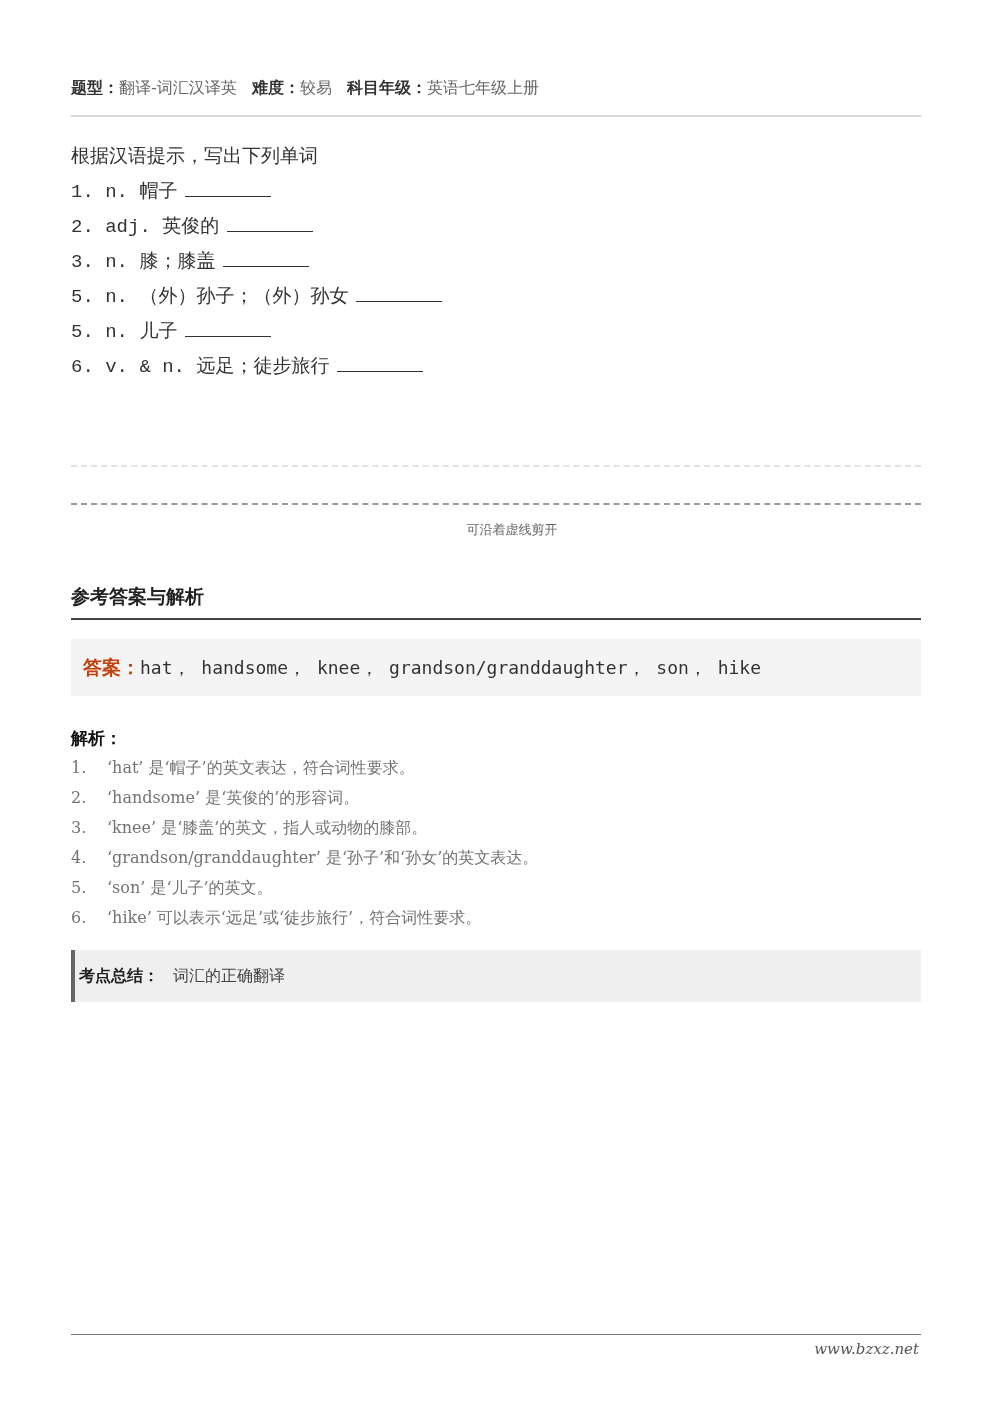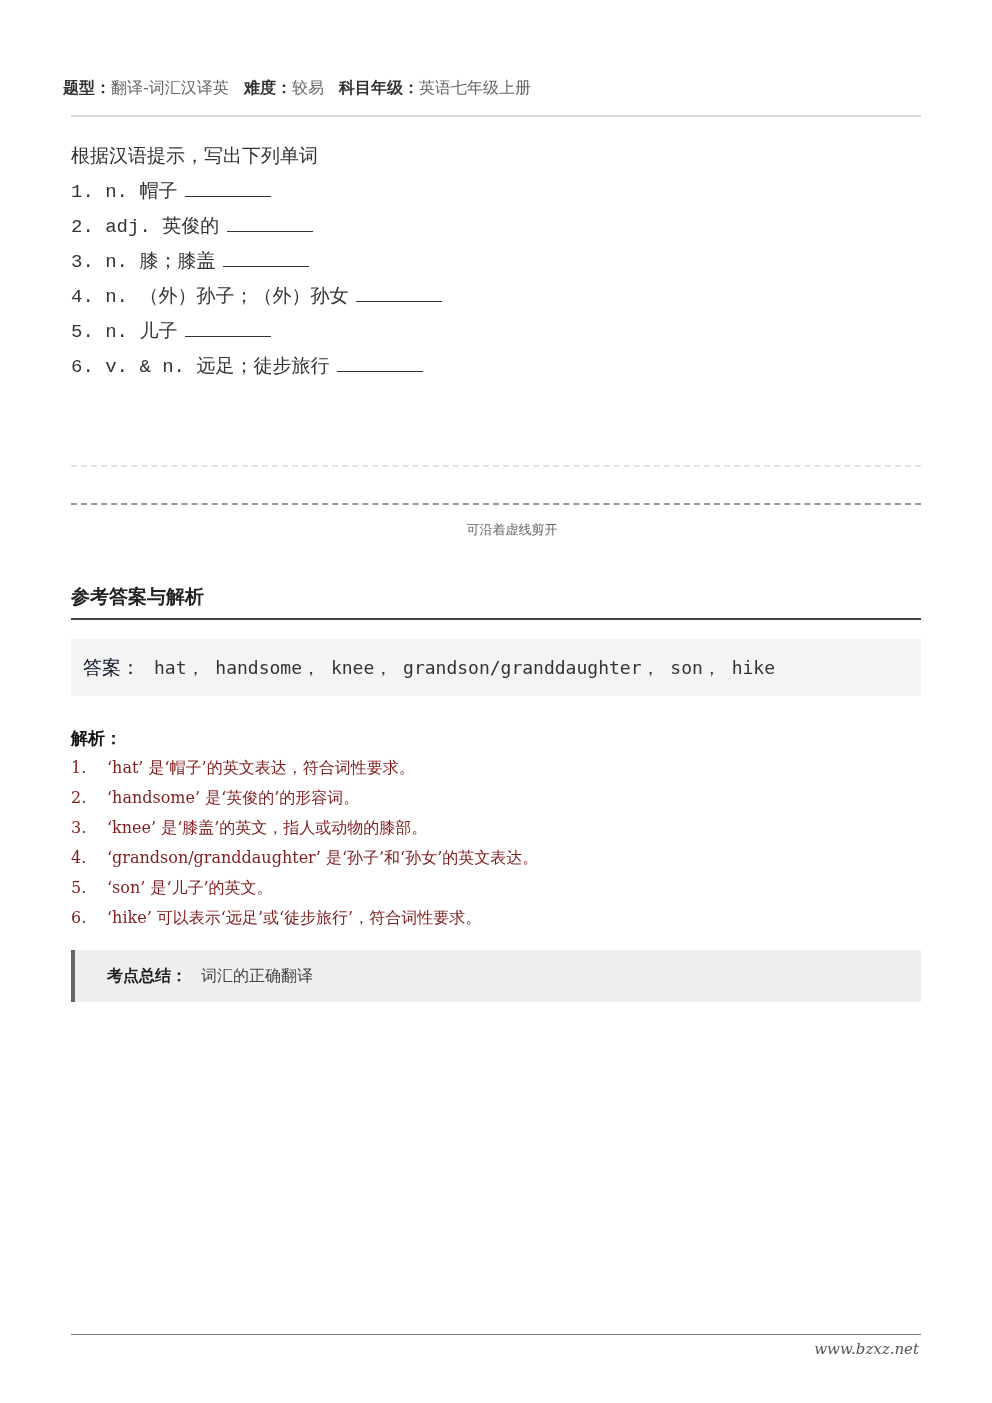--- a/index.html
+++ b/index.html
@@ -1,57 +1,57 @@
 <!DOCTYPE html>
 <html><head>
 <meta charset="utf-8">
 <style>
   html, body { margin: 0; padding: 0; background: #ffffff; }
   body { width: 992px; height: 1403px; position: relative; font-family: "DejaVu Serif", "Liberation Serif", serif; color: #222; }
-  .meta { position: absolute; left: 63px; top: 78px; font-size: 16px; color: #666; font-family: "DejaVu Sans", "Liberation Sans", sans-serif; }
+  .meta { position: absolute; left: 71px; top: 78px; font-size: 16px; color: #666; font-family: "DejaVu Sans", "Liberation Sans", sans-serif; }
   .meta b { color: #333; font-weight: bold; }
   .meta span { margin-right: 10px; }
   .hr-top { position: absolute; left: 71px; top: 115px; width: 850px; height: 2px; background: #d8d8d8; }
   .question { position: absolute; left: 71px; top: 140px; font-size: 19px; line-height: 35px; color: #333; font-family: Liberation Mono, monospace; }
   .question .q-item { white-space: pre; }
   .blank { display: inline-block; width: 86px; border-bottom: 1px solid #333; height: 18px; vertical-align: baseline; margin-left: 8px; }
   .dash { position: absolute; left: 71px; width: 850px; height: 0; }
   .dash1 { top: 465px; border-top: 2px dashed #e2e2e2; }
   .dash2 { top: 503px; border-top: 2px dashed #9a9a9a; }
   .cut-hint { position: absolute; left: 16px; width: 992px; top: 521px; text-align: center; font-size: 13px; color: #666; font-family: "DejaVu Sans", "Liberation Sans", sans-serif; }
   .ans-title { position: absolute; left: 71px; top: 584px; font-size: 19px; font-weight: bold; color: #222; font-family: "DejaVu Sans", "Liberation Sans", sans-serif; text-align: center; }
   .hr-ans { position: absolute; left: 71px; top: 618px; width: 850px; height: 2px; background: #444; }
   .ans-box { position: absolute; left: 71px; top: 639px; width: 850px; height: 57px; background: #f4f4f4; box-sizing: border-box; padding-left: 12px; display: flex; align-items: center; font-size: 18px; }
-  .ans-box .lbl { font-weight: normal; font-family: "DejaVu Sans", "Liberation Sans", sans-serif; font-size: 19px; margin-right: 14px; color: #0f172a; }
+  .ans-box .lbl { font-weight: bold; font-family: "DejaVu Sans", "Liberation Sans", sans-serif; font-size: 19px; color: #c2410c; }
   .ans-box .val { color: #333; font-family: "DejaVu Sans Mono", "Liberation Mono", monospace; font-size: 18px; }
   .exp-title { position: absolute; left: 71px; top: 727px; font-size: 17px; font-weight: bold; font-family: "DejaVu Sans", "Liberation Sans", sans-serif; color: #111; }
-  .exp-list { position: absolute; left: 71px; top: 753px; font-size: 16px; line-height: 30px; color: #7f1d1d; }
+  .exp-list { position: absolute; left: 71px; top: 753px; font-size: 16px; line-height: 30px; color: #737373; }
   .exp-list .num { display: inline-block; width: 36px; }
-  .summary { position: absolute; left: 71px; top: 950px; width: 850px; height: 52px; background: #efefef; border-left: 4px solid #666; box-sizing: border-box; padding-left: 32px; display: flex; align-items: center; font-size: 16px; text-align: center; }
+  .summary { position: absolute; left: 71px; top: 950px; width: 850px; height: 52px; background: #efefef; border-left: 4px solid #666; box-sizing: border-box; padding-left: 4px; display: flex; align-items: center; font-size: 16px; text-align: center; }
   .summary .lbl { font-weight: bold; color: #222; margin-right: 14px; font-family: "DejaVu Sans", "Liberation Sans", sans-serif; }
   .summary .val { color: #444; font-family: "DejaVu Sans", "Liberation Sans", sans-serif; }
   .hr-foot { position: absolute; left: 71px; top: 1334px; width: 850px; height: 1px; background: #777; }
   .footer { position: absolute; right: 73px; top: 1340px; font-size: 15px; font-style: italic; color: #555; font-family: "DejaVu Serif", "Liberation Serif", serif; }
 </style>
 </head>
 <body>
 
 <div class="meta">
   <b>题型：</b><span>翻译-词汇汉译英</span>
   <b>难度：</b><span>较易</span>
   <b>科目年级：</b><span>英语七年级上册</span>
 </div>
 <div class="hr-top"></div>
 
 <div class="question">
   <div>根据汉语提示，写出下列单词</div>
   <div class="q-item"><span>1. n. 帽子</span><span class="blank"></span></div>
   <div class="q-item"><span>2. adj. 英俊的</span><span class="blank"></span></div>
   <div class="q-item"><span>3. n. 膝；膝盖</span><span class="blank"></span></div>
-  <div class="q-item"><span>4. n. （外）孙子；（外）孙女</span><span class="blank"></span></div>
+  <div class="q-item"><span>5. n. （外）孙子；（外）孙女</span><span class="blank"></span></div>
   <div class="q-item"><span>5. n. 儿子</span><span class="blank"></span></div>
   <div class="q-item"><span>6. v. &amp; n. 远足；徒步旅行</span><span class="blank"></span></div>
 </div>
 
 <div class="dash dash1"></div>
 <div class="dash dash2"></div>
 <div class="cut-hint">可沿着虚线剪开</div>
 
 <div class="ans-title">参考答案与解析</div>
 <div class="hr-ans"></div>

